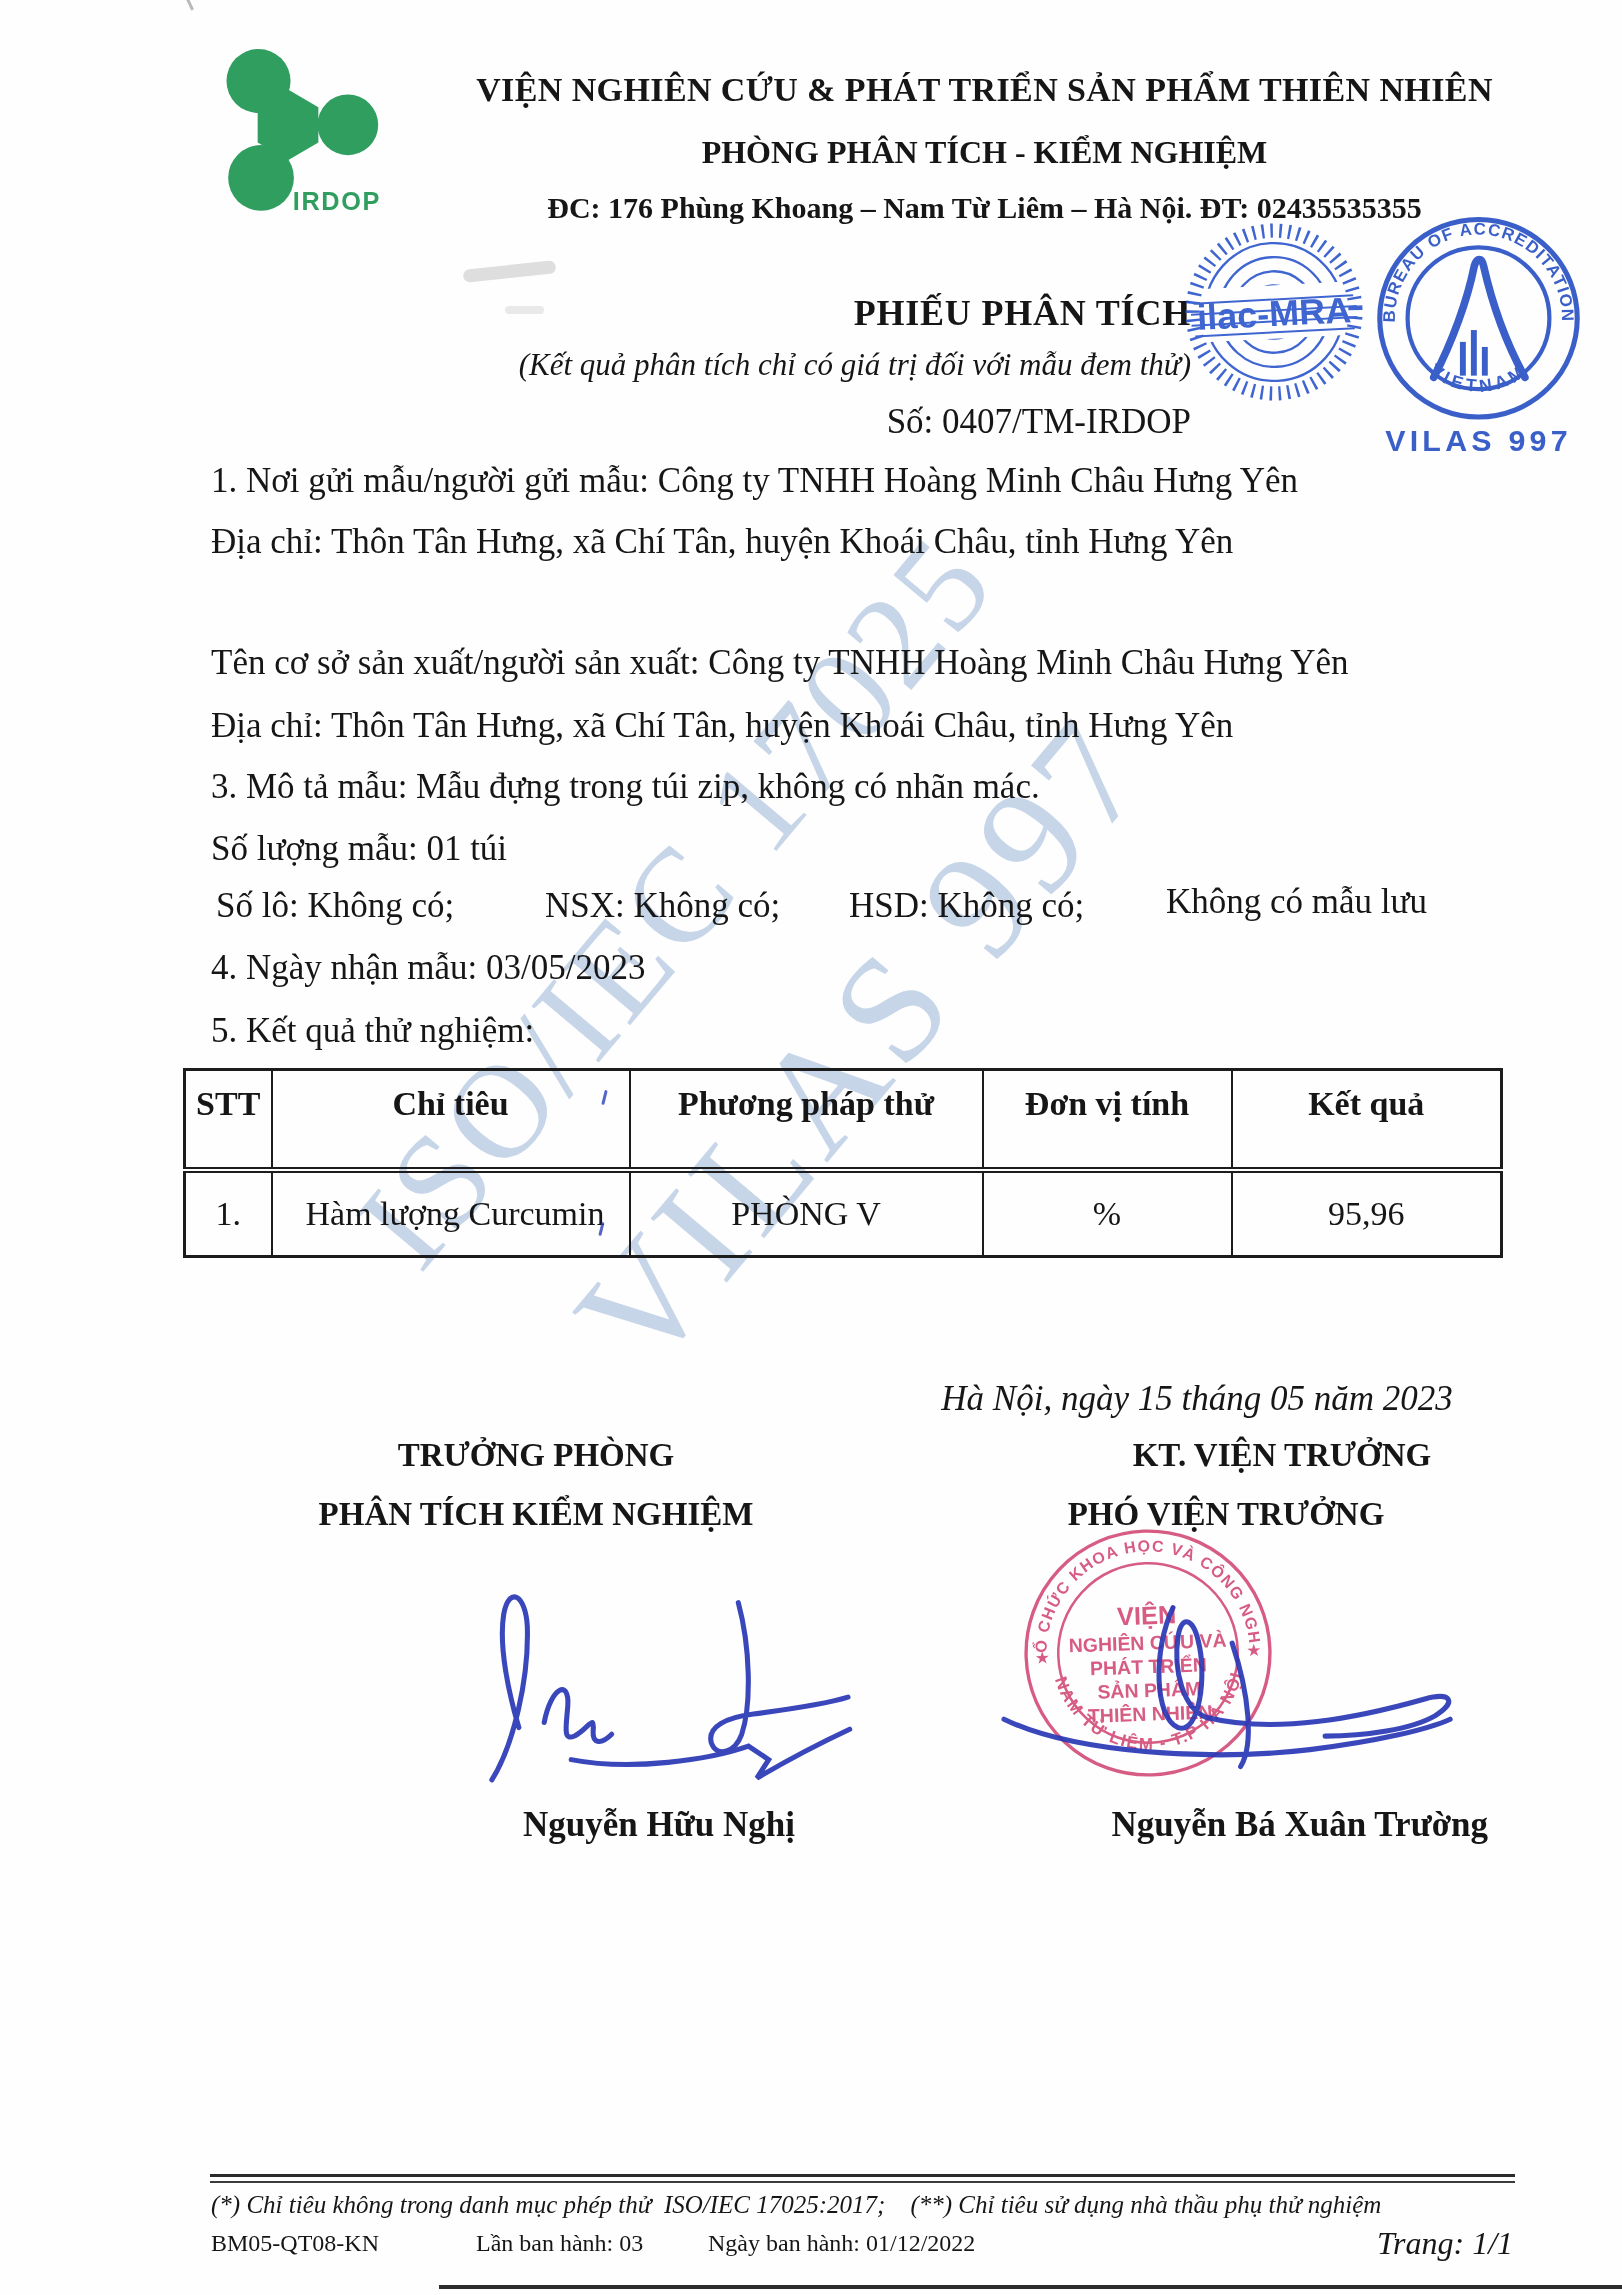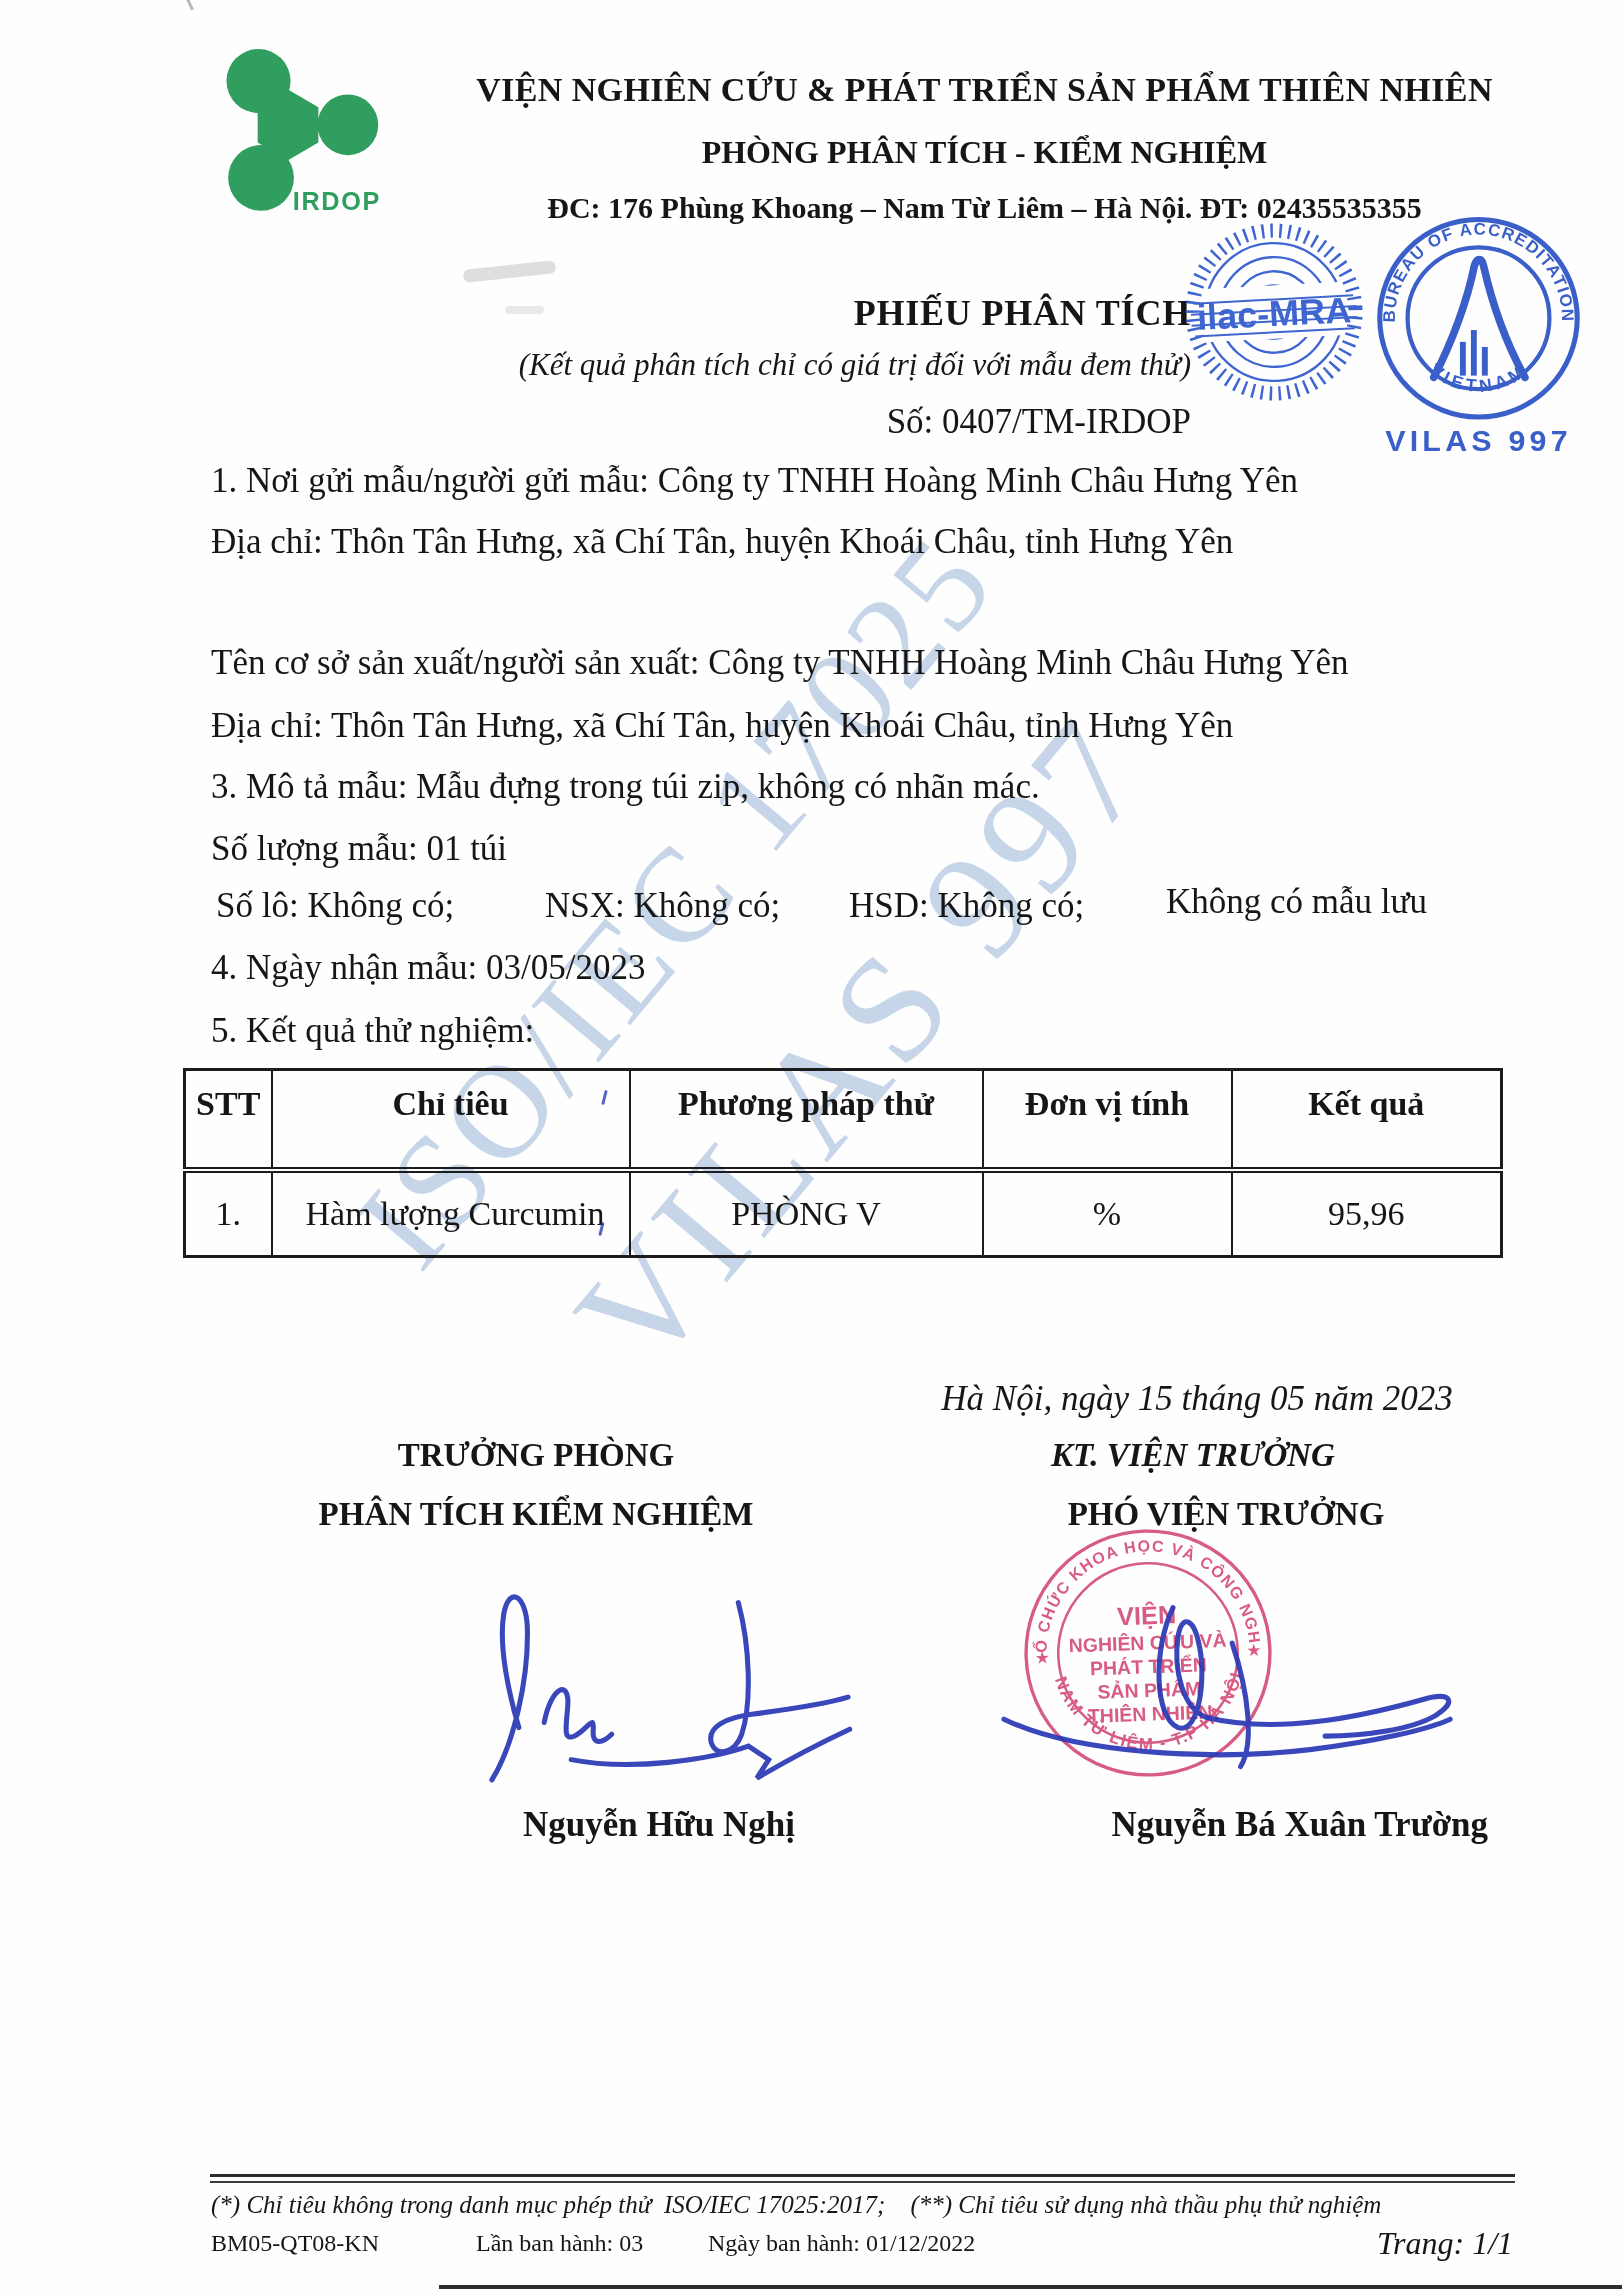--- a/index.html
+++ b/index.html
@@ -143,21 +143,21 @@
       <td>%</td>
       <td>95,96</td>
     </tr>
   </tbody>
     </table>
 
   <div class="abs" style="left:901px;top:1379px;width:592px;text-align:center;font-size:35px;font-style:italic;z-index:1;">Hà Nội, ngày 15 tháng 05 năm 2023</div>
 
   <div class="sig-title" style="left:270px;top:1437px;">TRƯỞNG PHÒNG</div>
   <div class="sig-title" style="left:270px;top:1496px;">PHÂN TÍCH KIỂM NGHIỆM</div>
-  <div class="sig-title" style="left:927px;top:1437px;font-style:italic;">KT. VIỆN TRƯỞNG</div>
+  <div class="sig-title" style="left:1016px;top:1437px;">KT. VIỆN TRƯỞNG</div>
   <div class="sig-title" style="left:960px;top:1496px;">PHÓ VIỆN TRƯỞNG</div>
 
   <svg class="stamp" style="left:1021px;top:1526px;transform:rotate(-2deg);opacity:0.93;" width="254" height="254" viewBox="0 0 300 300">
     <g fill="none" stroke="#d5507a">
       <circle cx="150" cy="150" r="144" stroke-width="4"></circle>
       <circle cx="150" cy="150" r="106" stroke-width="3"></circle>
     </g>
     <path id="sealTop" d="M 30 150 A 120 120 0 1 1 270 150" fill="none"></path>
     <path id="sealBot" d="M 36 150 A 114 114 0 0 0 264 150" fill="none"></path>
     <text font-size="19" font-weight="bold" fill="#d5507a" letter-spacing="1.5">

